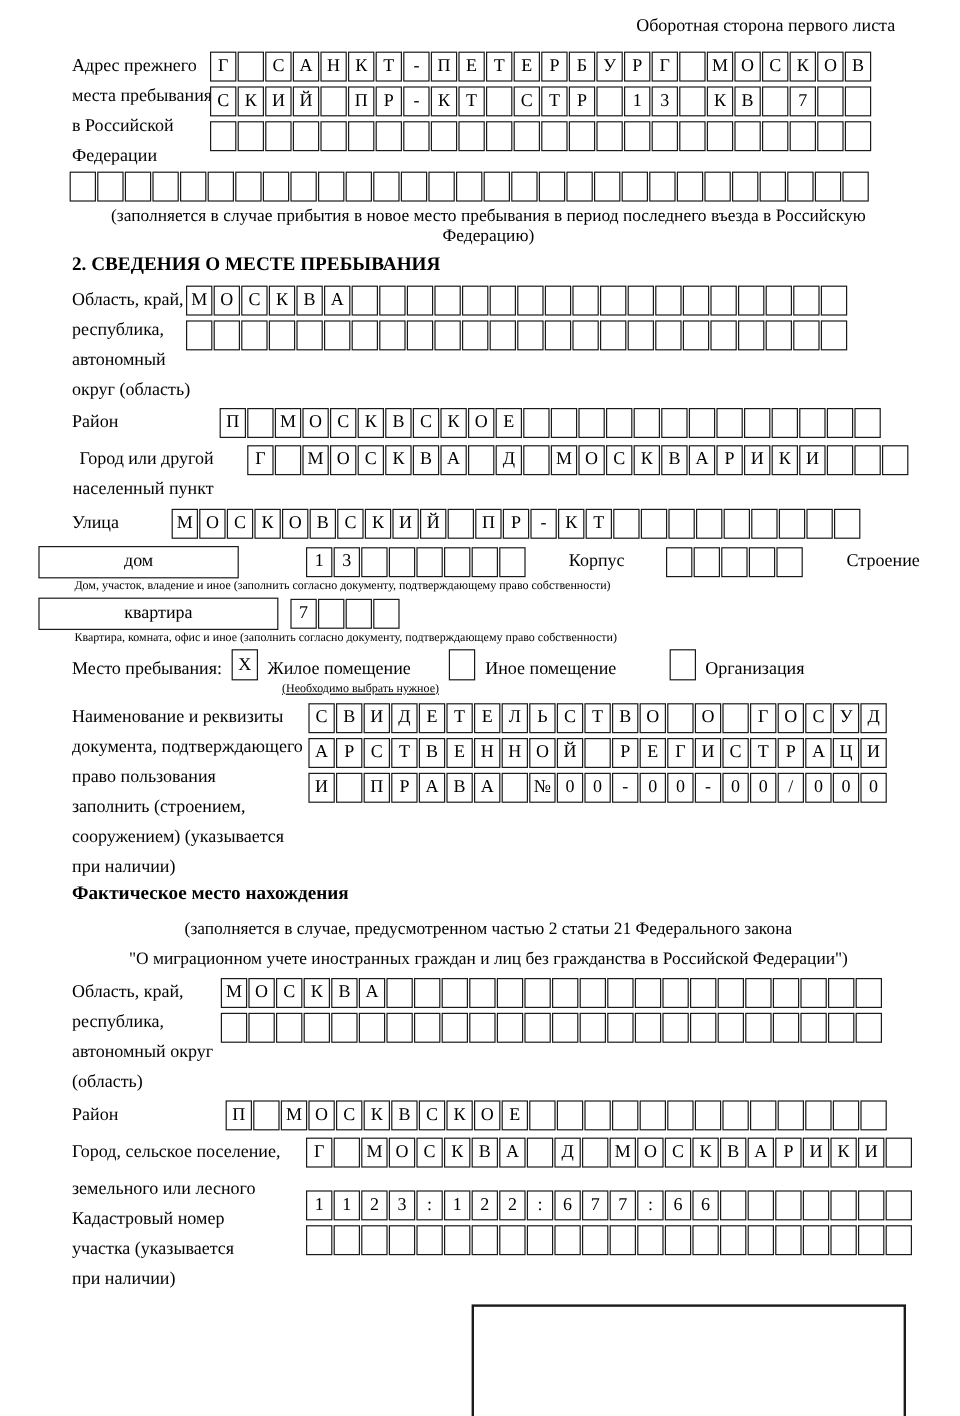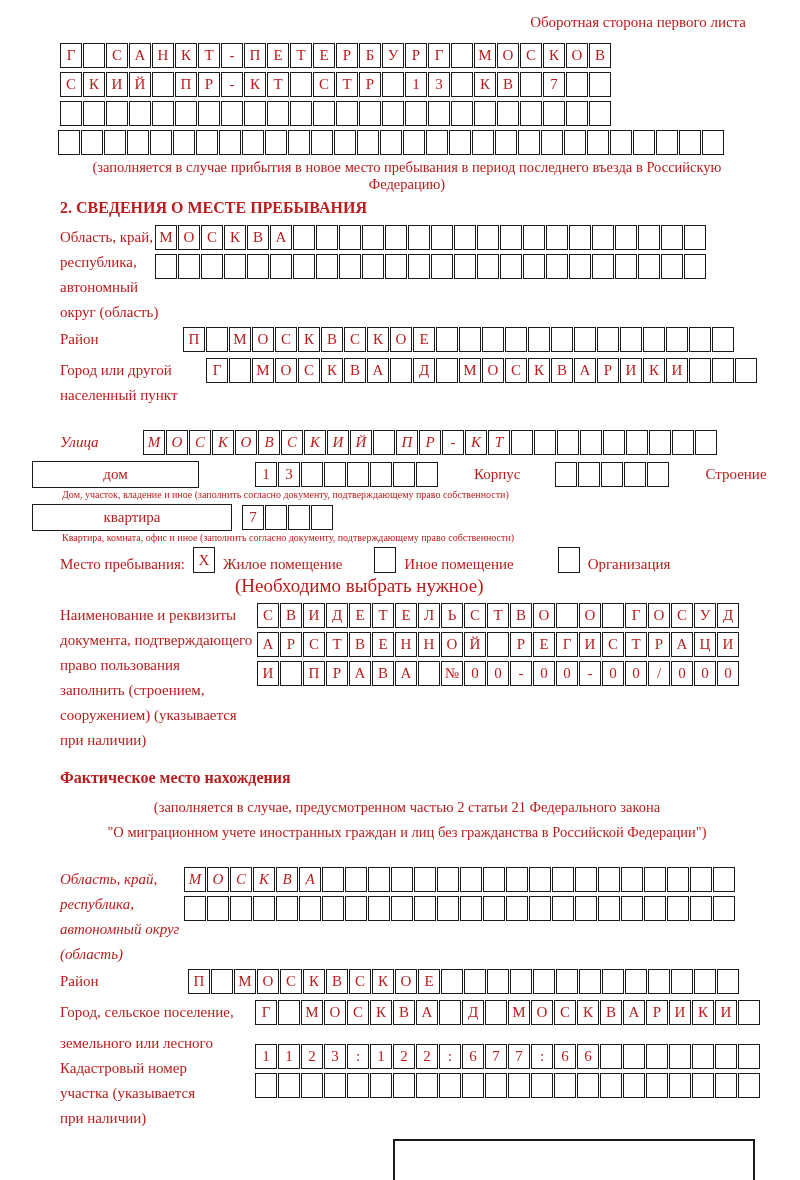--- a/index.html
+++ b/index.html
@@ -1,59 +1,65 @@
 <!DOCTYPE html>
 <html><head>
 <meta charset="utf-8">
 <style>
   html,body{margin:0;padding:0;background:#fff;}
-  .page{width:800px;height:1180px;background:#fff;color:#b91c1c;
+  .page{width:800px;height:1180px;background:#fff;color:#000000;
         font-family:"Liberation Serif",serif;overflow:hidden;position:relative;}
   .content{padding:14px 46px 0 60px;}
   .corner-note{text-align:right;font-size:15px;padding-right:8px;}
   .field{display:flex;align-items:flex-start;}
   .flabel{font-size:15px;flex:none;}
   .lline{line-height:25px;white-space:nowrap;}
   .gridcol{flex:none;}
   .cellrow{display:flex;margin-bottom:4px;}
   .cell{flex:none;width:20px;height:23px;border:1.6px solid #1a1a1a;margin-right:1px;
         display:flex;align-items:center;justify-content:center;
         font-size:15px;background:#fff;}
-  .w115{width:115px;} .w95{width:95px;} .w118{width:118px;} .w83{width:83px;}
+  .w115{width:115px;} .w95{width:95px;} .w118{width:118px;text-align:right;} .w83{width:83px;}
   .w197{width:197px;} .w124{width:124px;} .w100{width:100px;} .w167{width:167px;}
   .note{font-size:14.5px;text-align:center;}
   .sec-title{font-size:16px;font-weight:bold;margin:6px 0 8px 0;}
   .caption{font-size:10px;margin:1px 0 4px 2px;}
   .inline-row{display:flex;align-items:center;margin-left:-28px;}
   .widebox{border:1.6px solid #1a1a1a;height:25px;display:flex;align-items:center;
            justify-content:center;font-size:15px;flex:none;}
   .dombox{width:165px;} .kvbox{width:198px;}
   .inline-label{font-size:15px;padding:0 7px;white-space:nowrap;}
   .chk-row{display:flex;align-items:flex-end;margin-top:4px;}
   .cbox{flex:none;width:20px;height:24px;border:1.6px solid #1a1a1a;display:flex;
         align-items:center;justify-content:center;font-size:15px;margin:0 8px;}
   .chk-label{font-size:15px;white-space:nowrap;}
-  .chk-note{font-size:19px;margin:2px 0 6px 175px;}
+  .chk-note{font-size:10px;margin:2px 0 6px 175px;text-decoration:underline;}
   .fact-note{font-size:14.5px;text-align:center;line-height:22px;}
   .stamp-wrap{margin-left:333px;width:362px;margin-top:8px;}
   .stamp-box{width:358px;height:172px;border:2px solid #1a1a1a;}
-  .mt2{margin-top:2px;gap:28px;} .mt4{margin-top:16px;} .mt6{margin-top:22px;font-style:italic;}
+  .mt2{margin-top:2px;gap:28px;} .mt4{margin-top:0;} .mt6{margin-top:3px;}
   .mt12{margin-top:12px;}
   .grid-offset{margin-top:13px;}
   .fullrow-shift{margin-left:-2px;}
 </style>
 </head>
 <body>
 
 <div class="page">
   <div class="content">
 
     <div class="corner-note">Оборотная сторона первого листа</div>
 
     <div class="field mt12">
+      <div class="flabel w115">
+          <div class="lline">Адрес прежнего</div>
+          <div class="lline">места пребывания</div>
+          <div class="lline">в Российской</div>
+          <div class="lline">Федерации</div>
+        </div>
       <div class="gridcol">
         <div class="cellrow">
             <div class="cell">Г</div>
             <div class="cell"></div>
             <div class="cell">С</div>
             <div class="cell">А</div>
             <div class="cell">Н</div>
             <div class="cell">К</div>
             <div class="cell">Т</div>
             <div class="cell">-</div>

